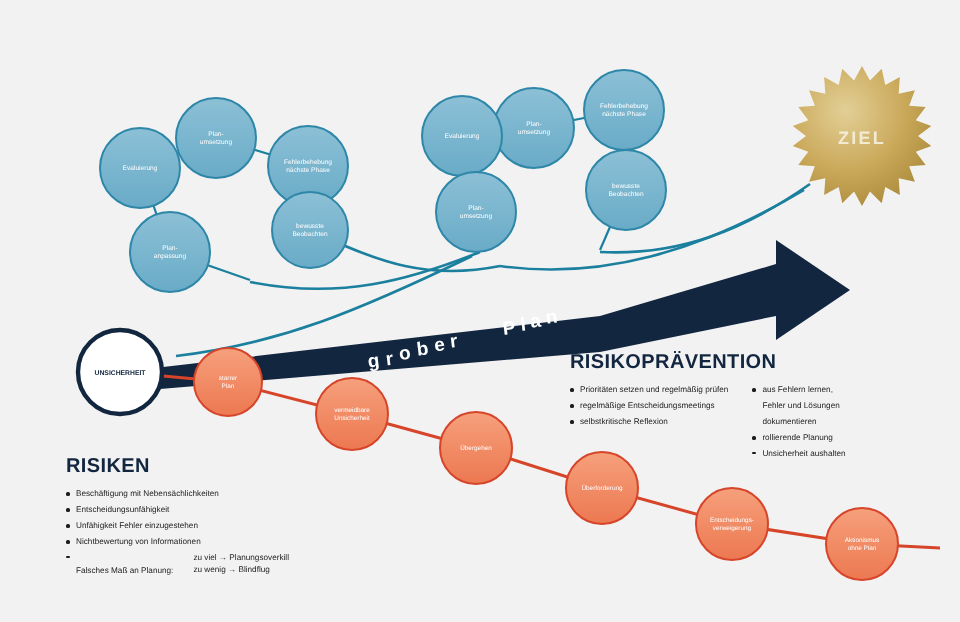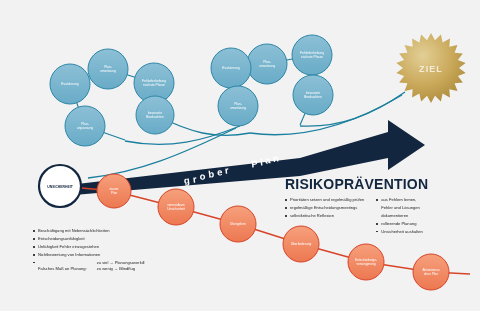--- a/index.html
+++ b/index.html
@@ -8,21 +8,21 @@
     background:#f2f2f2;
     font-family:"Liberation Sans", sans-serif;
     overflow:hidden;
     position:relative;
   }
   #stage{position:absolute;inset:0;width:480px;height:311px;}
   svg{position:absolute;left:0;top:0;}
 
   .txtblock{position:absolute;}
   .blk-title{
-    font-size:14px;font-weight:bold;color:#12263f;
+    font-size:10px;font-weight:bold;color:#12263f;
     letter-spacing:.2px;margin:0 0 5px 0;
   }
   .bullets{list-style:none;margin:0;padding:0;}
   .bullets li{
     font-size:4.1px;color:#1d1d1d;line-height:1.55;
     position:relative;padding-left:5px;margin-bottom:1.6px;
     white-space:nowrap;
   }
   .bullets li:before{
     content:"";position:absolute;left:0;top:2.1px;
@@ -204,20 +204,21 @@
         </g>
         <g>
           <circle cx="431" cy="272" r="18" fill="url(#orangegrad)" stroke="#d6452a" stroke-width="1"></circle>
           <text class="circle-label b" x="431" y="271.20">Aktionismus</text>
           <text class="circle-label b" x="431" y="275.20">ohne Plan</text>
         </g>
       </g>
   </svg>
 
   <div class="txtblock" id="risiken">
+    <div class="blk-title">RISIKEN</div>
     <ul class="bullets" id="risks-list">
         <li>Beschäftigung mit Nebensächlichkeiten</li>
         <li>Entscheidungsunfähigkeit</li>
         <li>Unfähigkeit Fehler einzugestehen</li>
         <li>Nichtbewertung von Informationen</li>
         <li>Falsches Maß an Planung:<span class="sub"><span>zu viel → Planungsoverkill</span><span>zu wenig → Blindflug</span></span></li>
       </ul>
   </div>
 
   <div class="txtblock" id="praevention">

